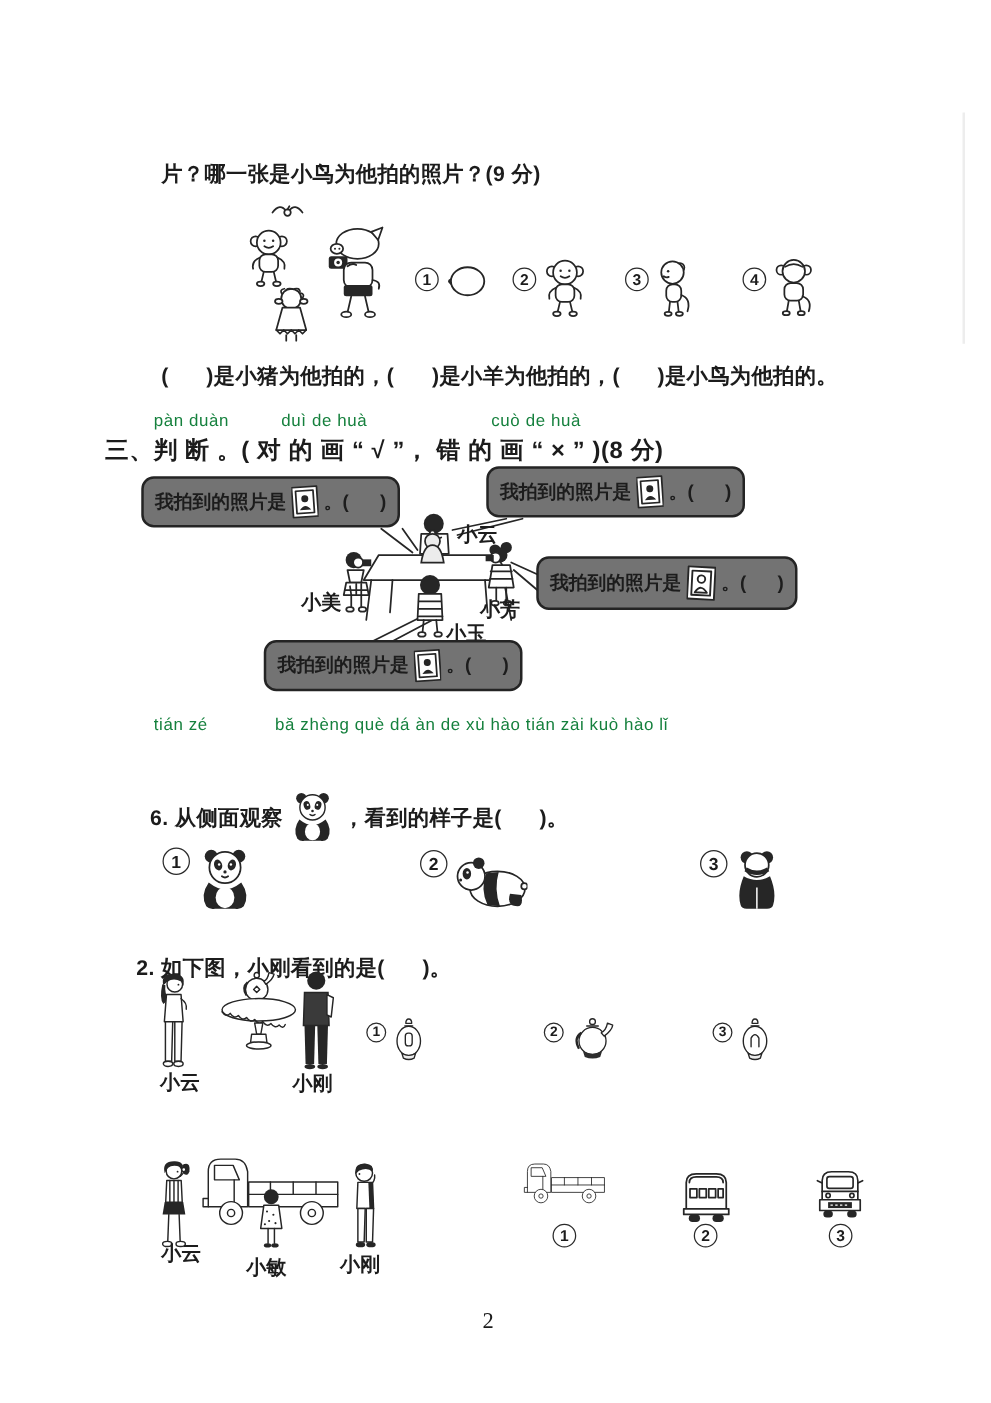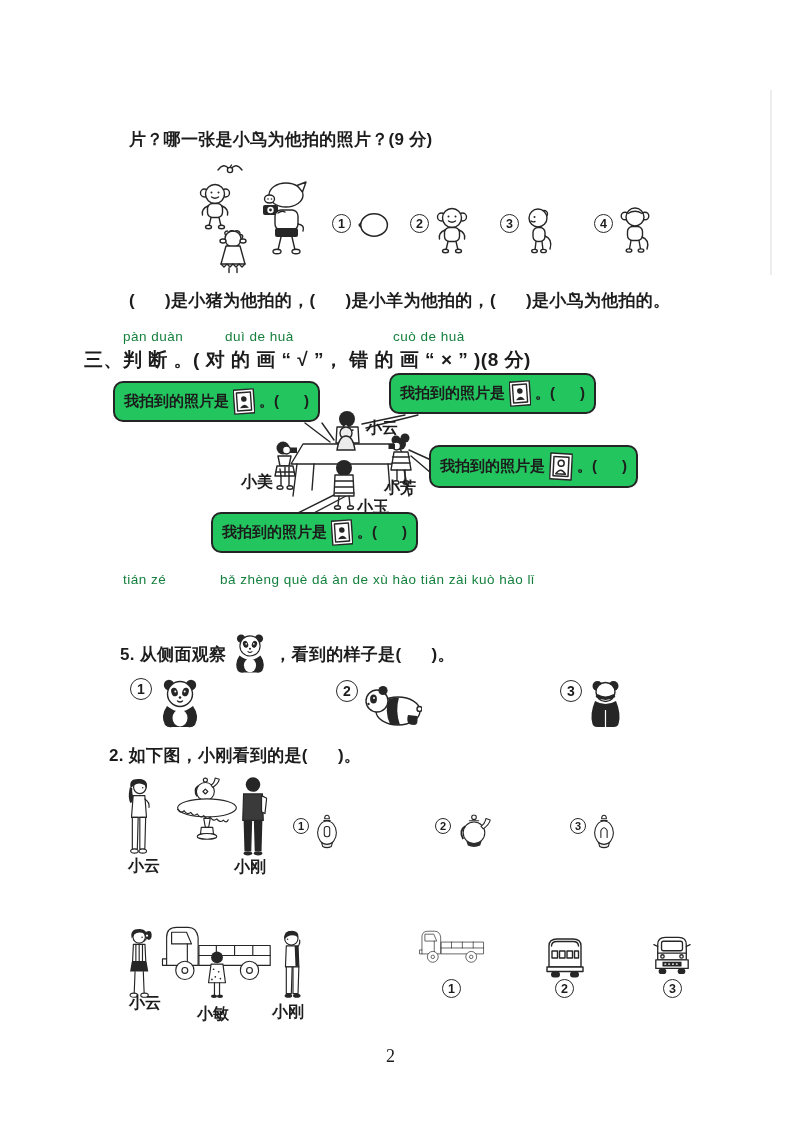--- a/index.html
+++ b/index.html
@@ -16,21 +16,21 @@
     display:inline-flex; align-items:center; justify-content:center; box-sizing:border-box;
     border:1.4px solid #2a2a2a; border-radius:50%; background:#fff; font-weight:700; color:#1c1c1c;
   }
   .cnum-lg { width:22px; height:22px; font-size:14px; }
   .cnum-md { width:19px; height:19px; font-size:12.5px; }
   .cnum-sm { width:16px; height:16px; font-size:11px; }
   .optgroup { position:absolute; display:flex; align-items:flex-start; gap:6px; }
   .abs { position:absolute; }
   .bubble {
     position:absolute; display:flex; align-items:center; gap:4px;
-    border:2px solid #242424; border-radius:10px; background:#22c55e;
+    border:2px solid #242424; border-radius:10px; background:#737373;
     padding:5px 9px; font-size:15px; font-weight:700; white-space:pre; z-index:3;
   }
   .qflex { position:absolute; display:flex; align-items:center; gap:6px; }
   .scan-line { position:absolute; width:2px; background:#ededed; }
   
   .ln { stroke:#262626; stroke-width:1.4; fill:none; stroke-linecap:round; stroke-linejoin:round; }
   .fw { fill:#ffffff; stroke:#262626; stroke-width:1.4; stroke-linejoin:round; }
   .fb { fill:#262626; stroke:none; }
   .fg { fill:#ececec; stroke:#262626; stroke-width:1.4; }
   svg { display:block; overflow:visible; }
@@ -430,21 +430,21 @@
     <span class="nametag" style="left:141px; top:100px;">小美</span>
     <span class="nametag" style="left:266px; top:46px;">小云</span>
     <span class="nametag" style="left:284px; top:106px;">小芳</span>
     <span class="nametag" style="left:257px; top:125px;">小玉</span>
   </div>
 
   <span class="pinyin" style="left:123px; top:572px;">tián zé</span>
   <span class="pinyin" style="left:220px; top:572px;">bǎ zhèng què dá àn de xù hào tián zài kuò hào lǐ</span>
 
   <div class="qflex" style="left:120px; top:630px; height:48px;">
-    <span class="t" style="position:static;">5. 从侧面观察</span>
+    <span class="t" style="position:static;">6. 从侧面观察</span>
     <svg width="36" height="42" viewBox="0 0 44 52">
         <use href="#sym-panda-front"></use>
       </svg>
     <span class="t" style="position:static;">，看到的样子是(      )。</span>
   </div>
 
   <div class="optgroup" style="left:130px; top:678px;">
     <span class="cnum cnum-lg">1</span>
     <svg width="44" height="52" viewBox="0 0 44 52">
         <use href="#sym-panda-front"></use>
@@ -456,21 +456,21 @@
         <use href="#sym-panda-side"></use>
       </svg>
   </div>
   <div class="optgroup" style="left:560px; top:680px;">
     <span class="cnum cnum-lg">3</span>
     <svg width="35" height="48" viewBox="0 0 34 48">
         <use href="#sym-panda-back"></use>
       </svg>
   </div>
 
-  <div class="t" style="left:109px; top:744px;">2. 如下图，小刚看到的是(      )。</div>
+  <div class="t" style="left:109px; top:763px;">2. 如下图，小刚看到的是(      )。</div>
 
   <div class="abs" style="left:0; top:0;">
     <svg class="abs" style="left:124px; top:777px;" width="30" height="84" viewBox="0 0 36 100">
         <use href="#sym-girl-right"></use>
       </svg>
     <svg class="abs" style="left:176px; top:775px;" width="62" height="82" viewBox="0 0 76 100">
         <use href="#sym-round-table"></use>
       </svg>
     <svg class="abs" style="left:238px; top:776px;" width="30" height="82" viewBox="0 0 34 96">
         <use href="#sym-boy-back"></use>

